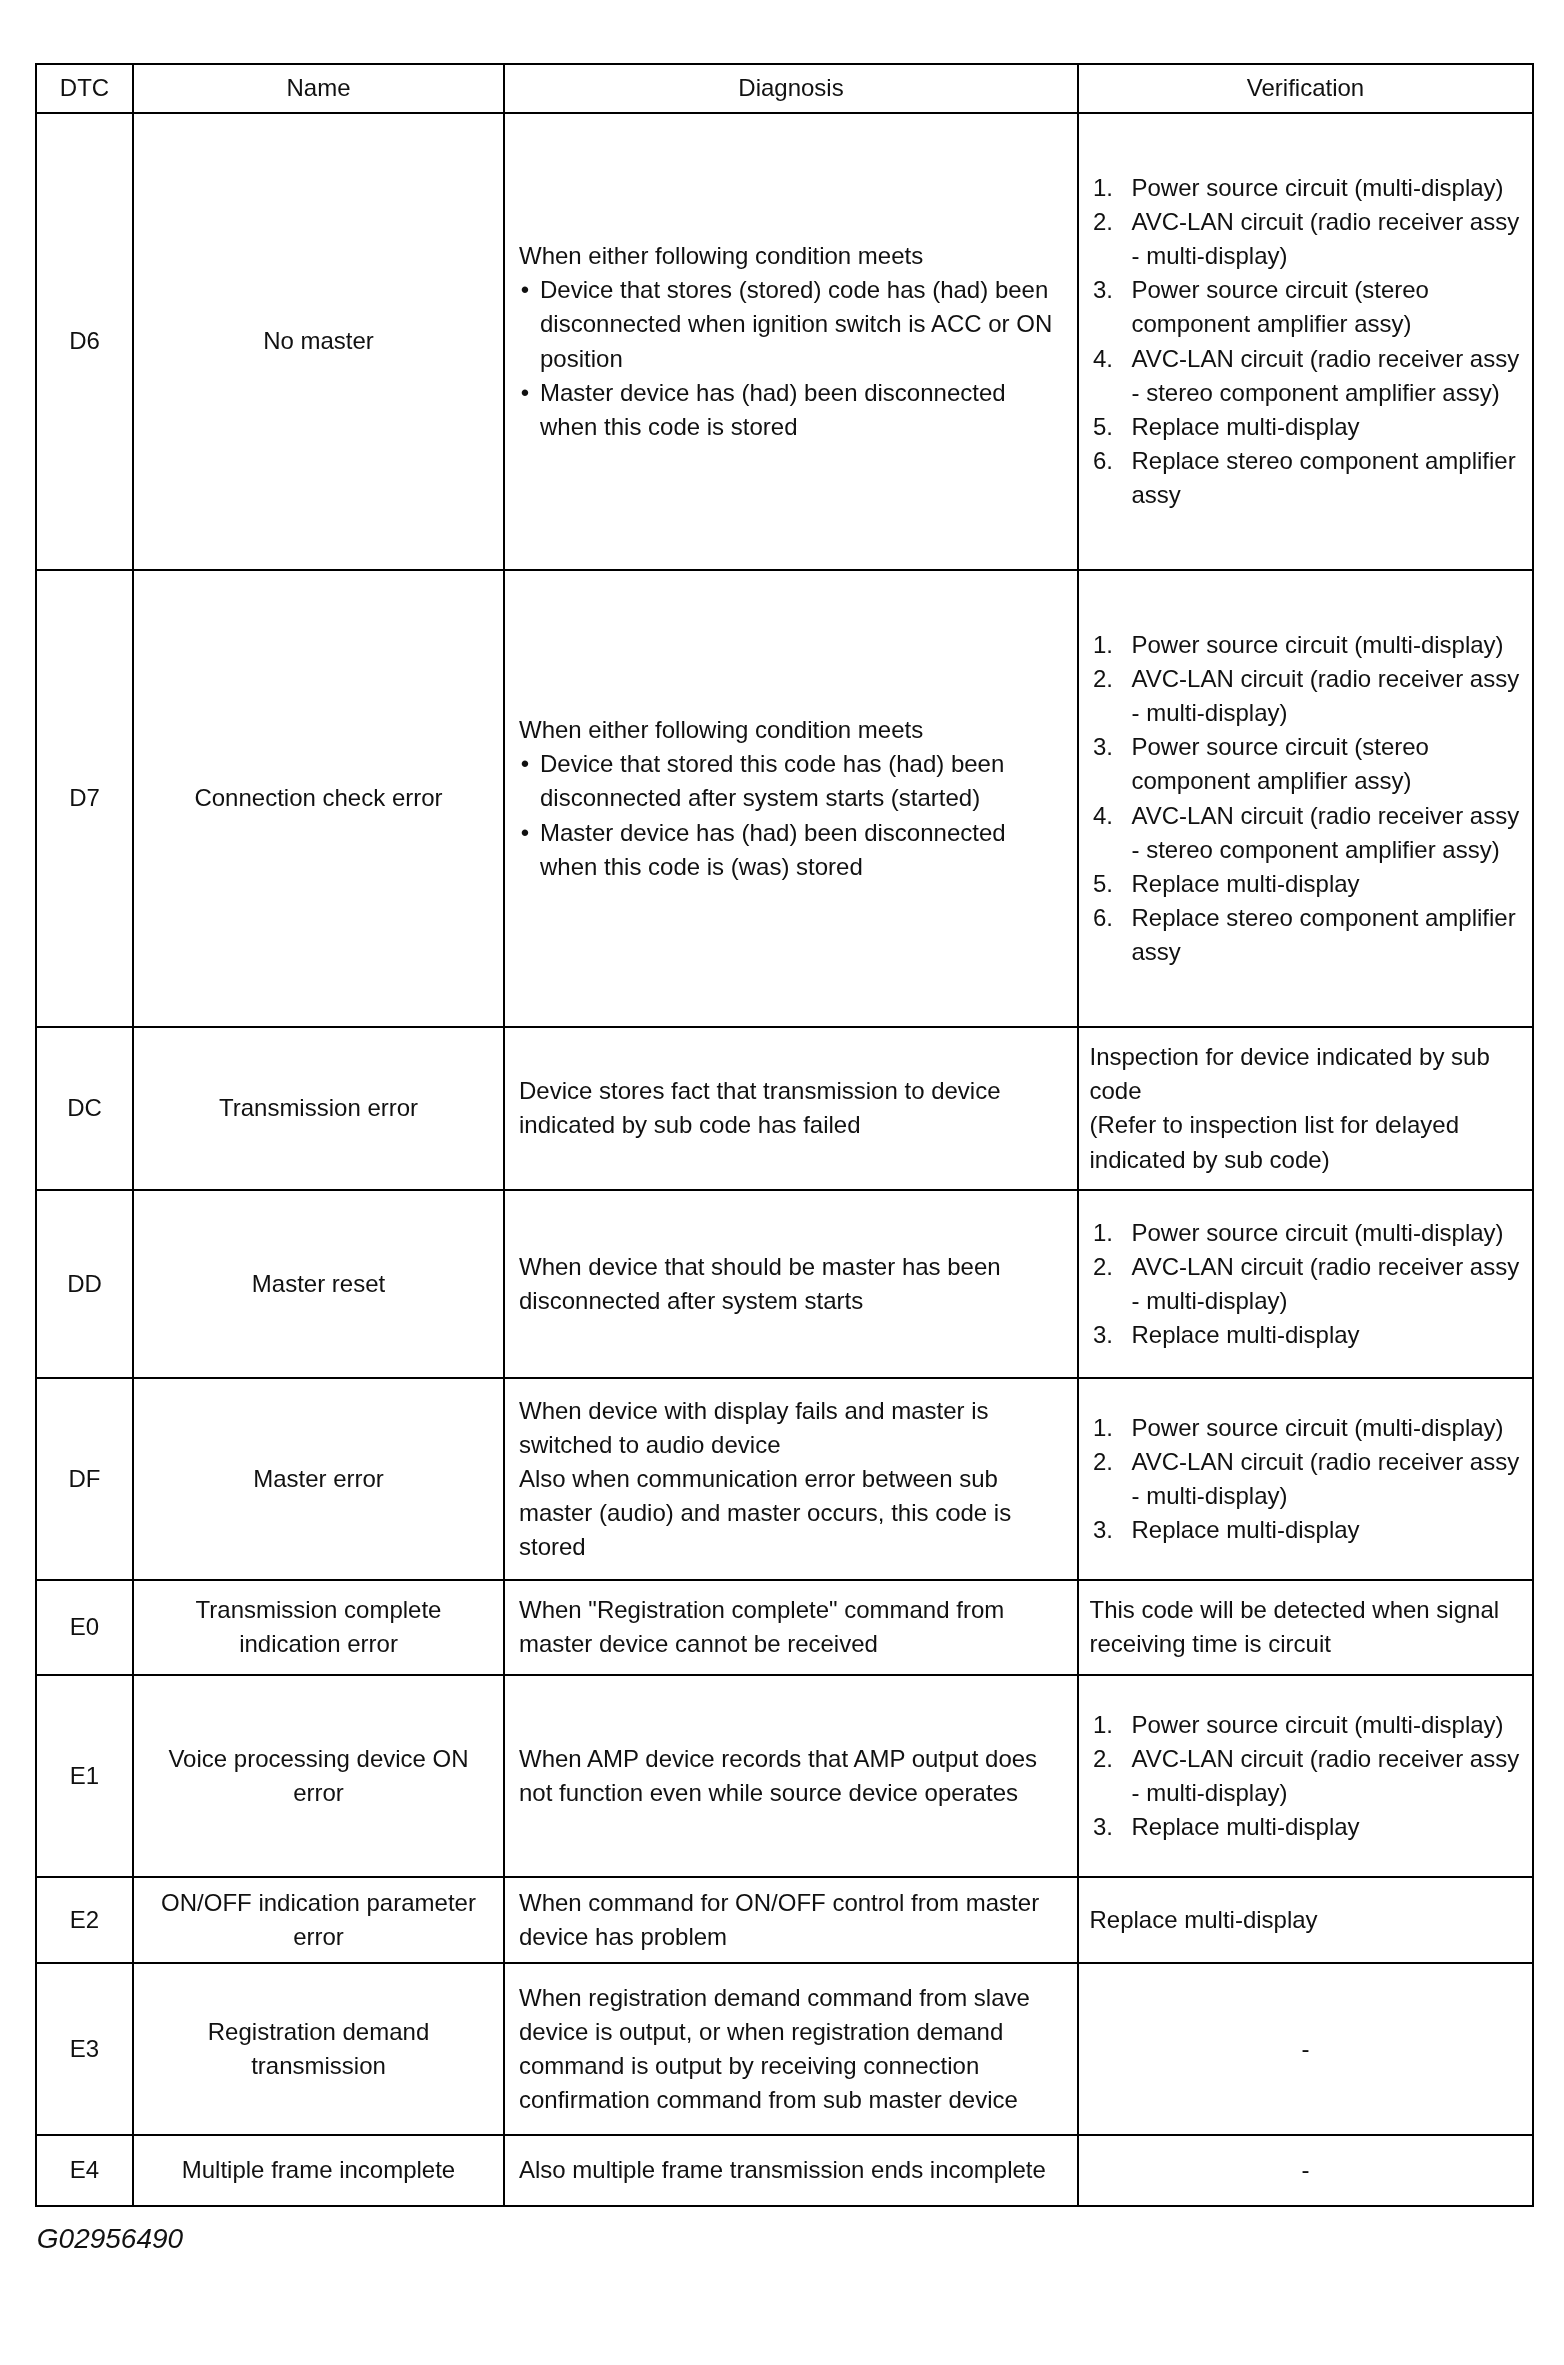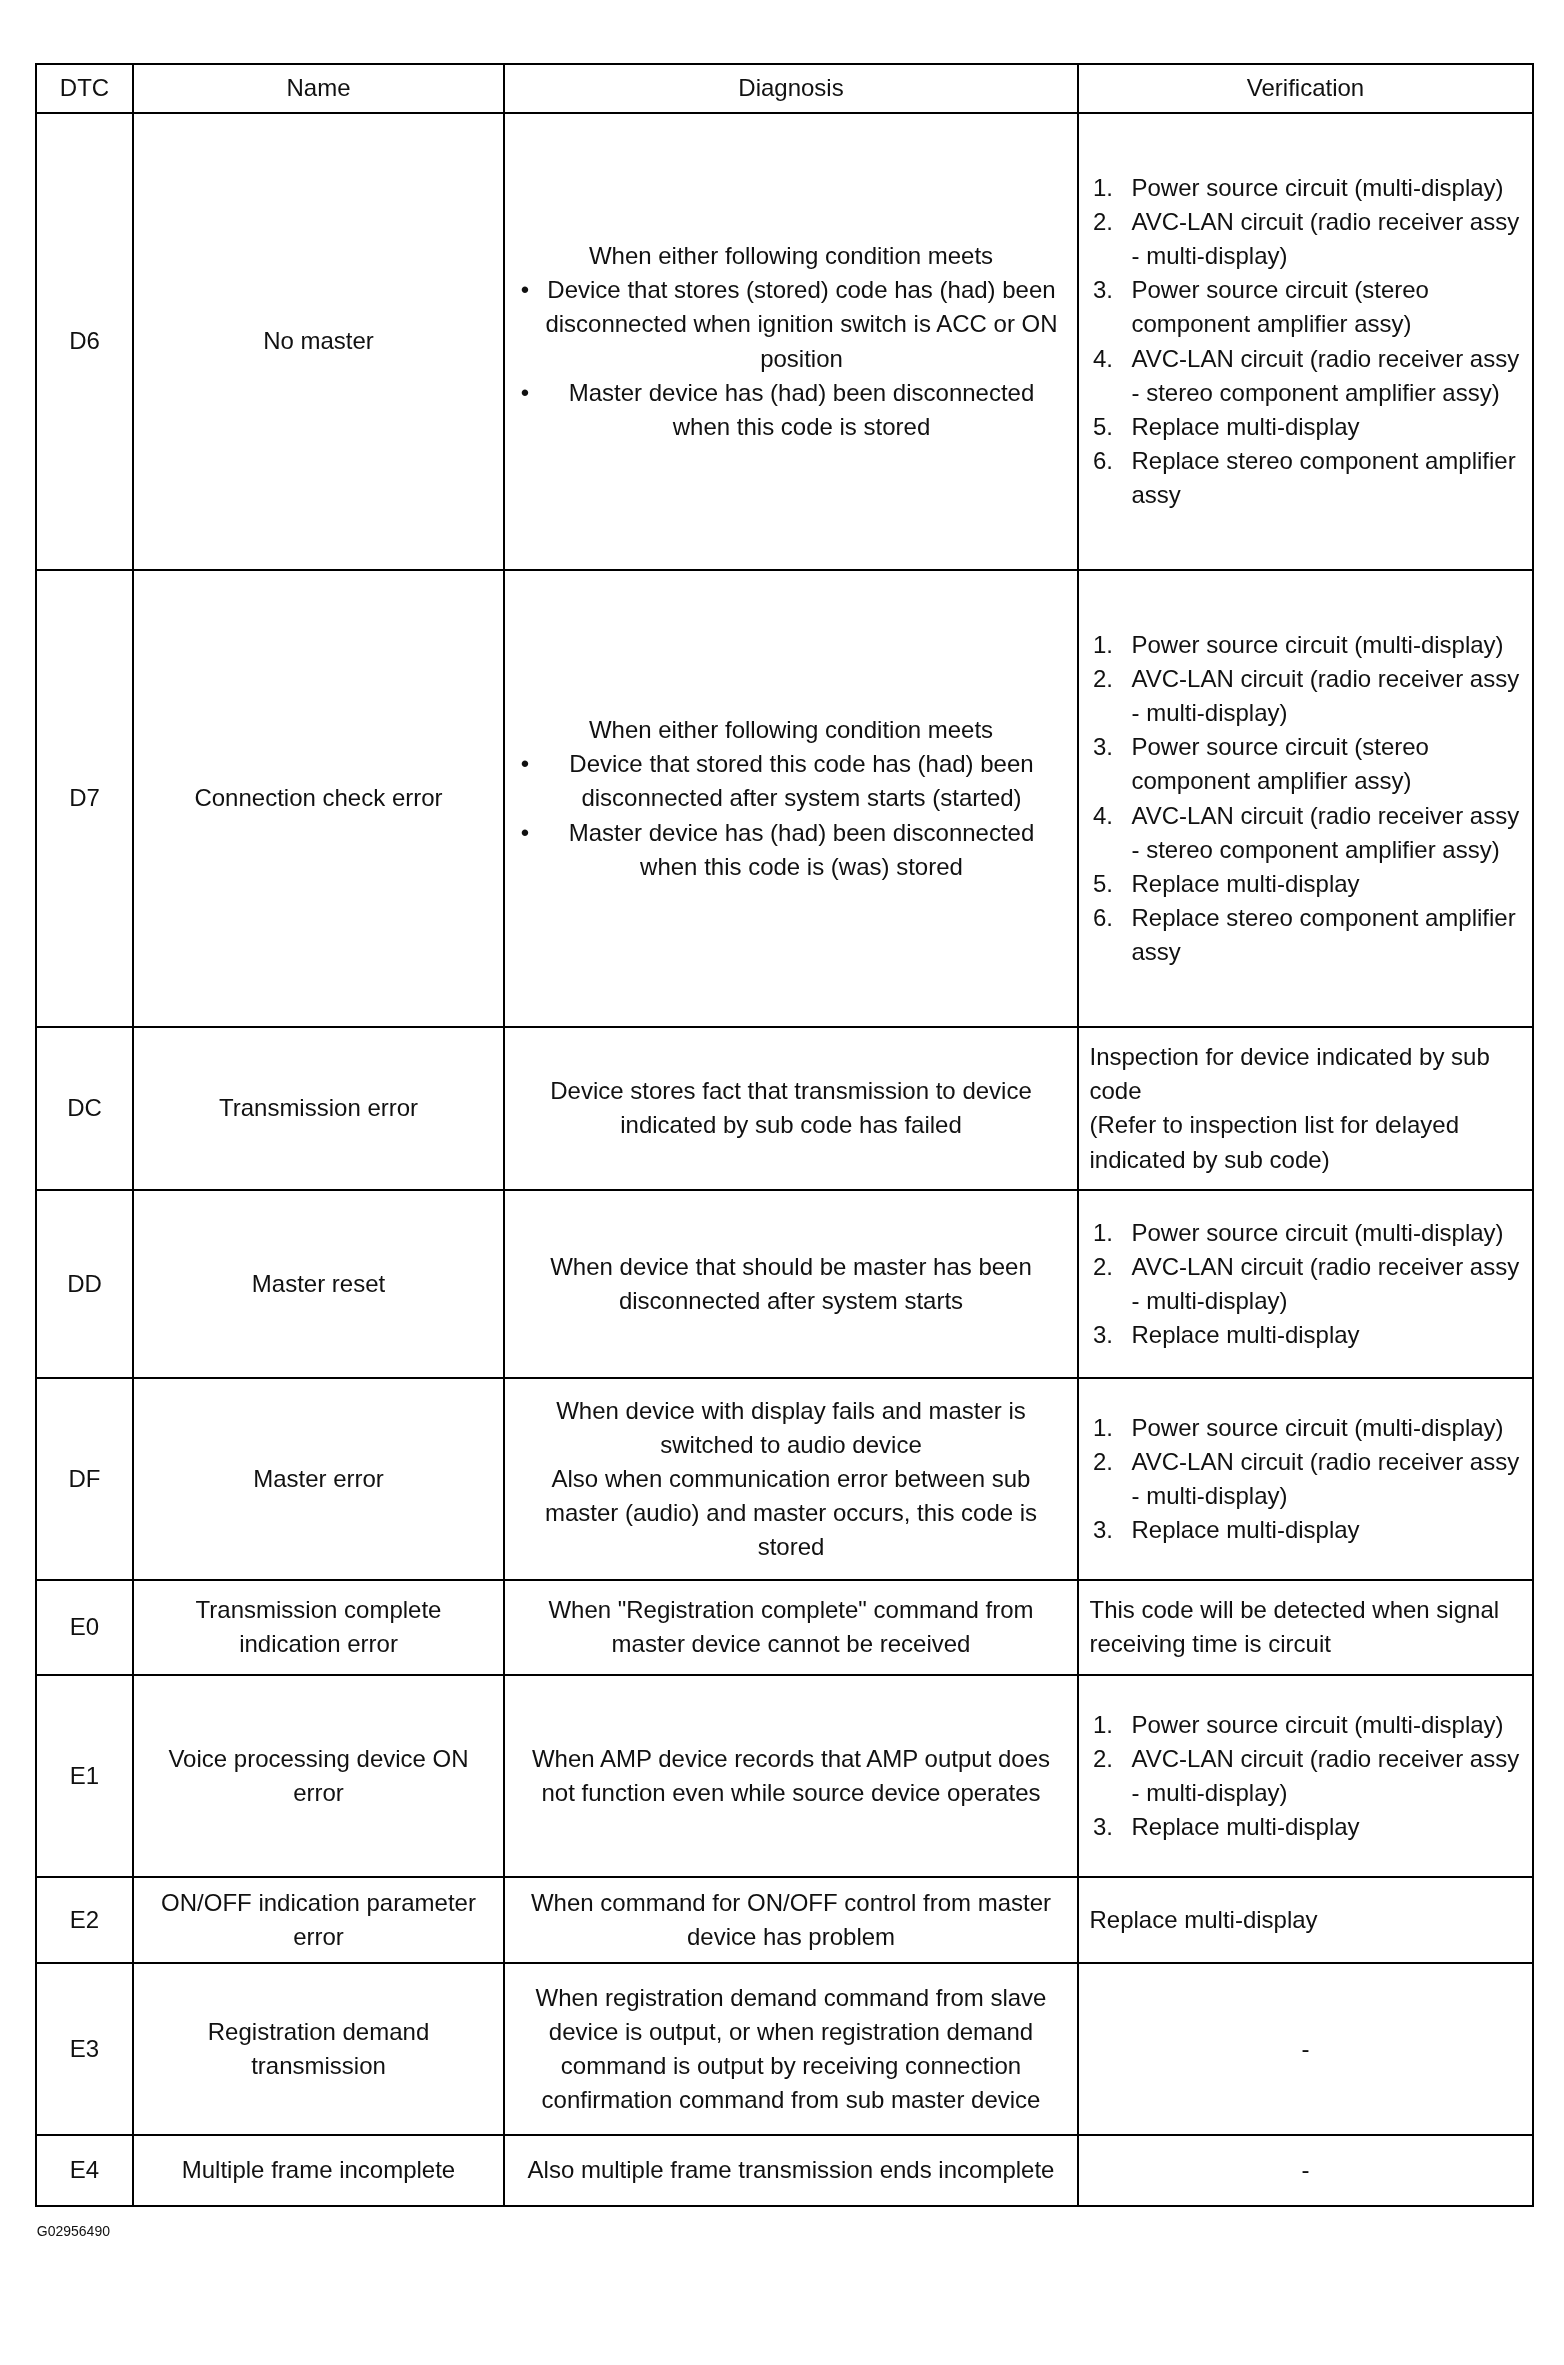--- a/index.html
+++ b/index.html
@@ -33,21 +33,21 @@
   }
   td.c-dtc {
     text-align: center;
     padding: 5.3px 7px;
   }
   td.c-name {
     text-align: center;
     padding: 7px 15px;
   }
   td.c-diag {
-    text-align: center;
+    text-align: left;
     padding: 8px 14px;
     border-radius: 23px;
   }
   td.c-verif {
     text-align: left;
     padding: 12.3px 10.5px;
     vertical-align: middle;
     border-radius: 14px;
   }
   td.c-verif.center-text {
@@ -91,21 +91,22 @@
   tr.rh-2 { height: 161px; }
   tr.rh-3 { height: 188px; }
   tr.rh-4 { height: 202px; }
   tr.rh-5 { height: 84px; }
   tr.rh-6 { height: 202px; }
   tr.rh-7 { height: 84px; }
   tr.rh-8 { height: 172px; }
   tr.rh-9 { height: 71px; }
   .figure-id {
     margin: 16px 0 0 1.8px;
-    font-size: 14px;
+    font-size: 28px;
+    font-style: italic;
   }
 </style>
 </head>
 <body>
 
 <div class="page">
 
   <table class="dtc-table">
     <colgroup>
       <col style="width:97px">

